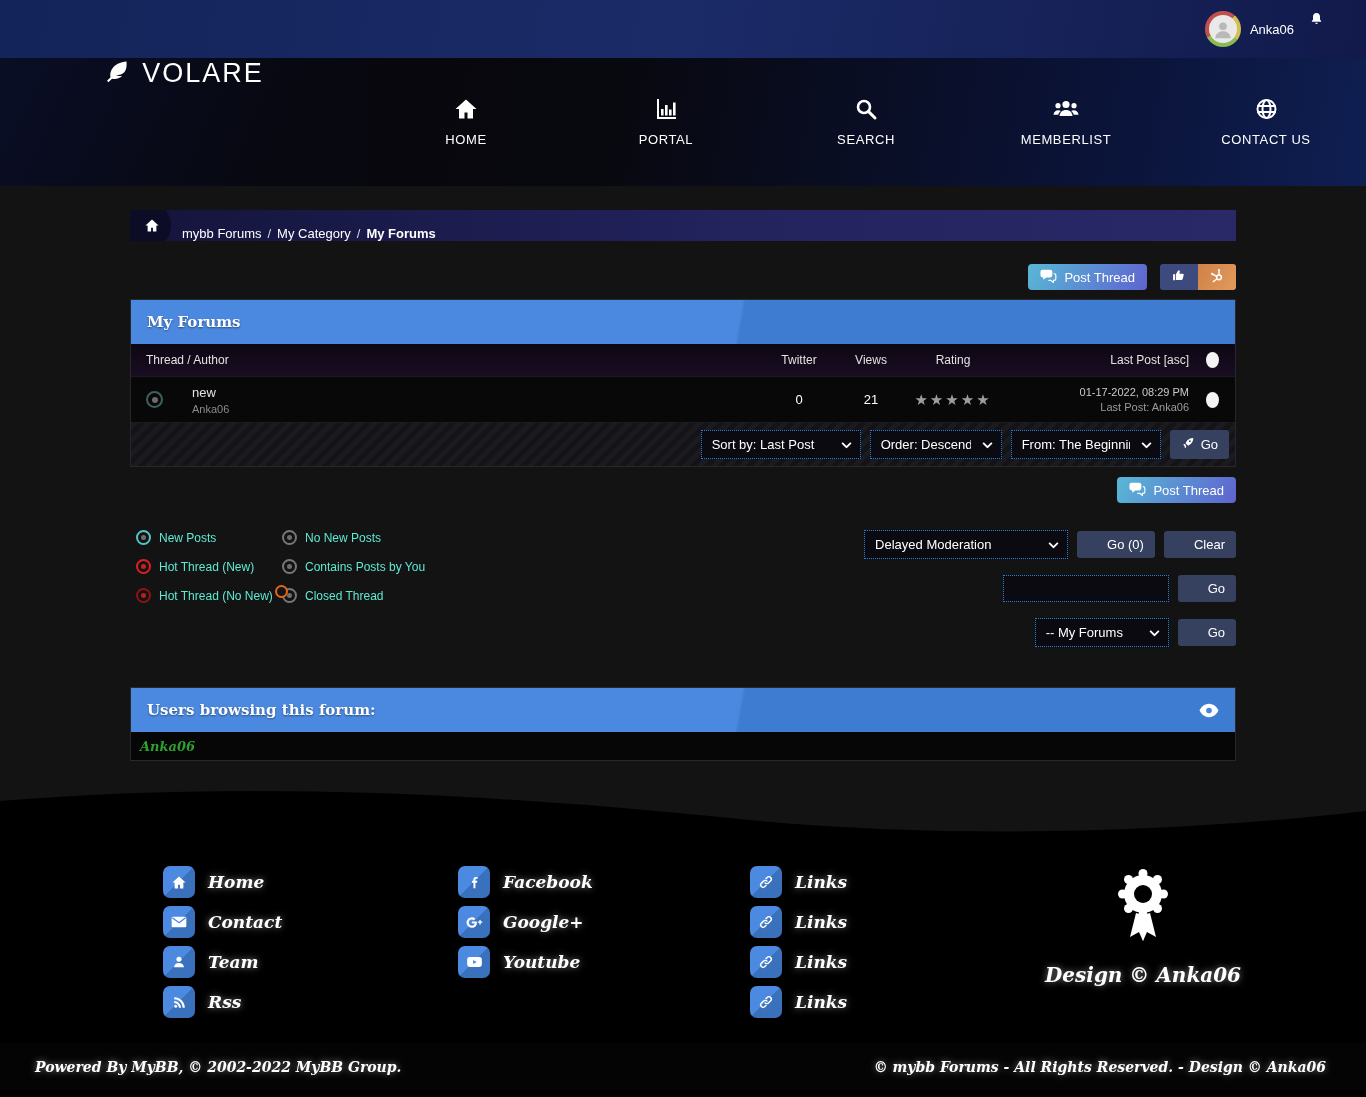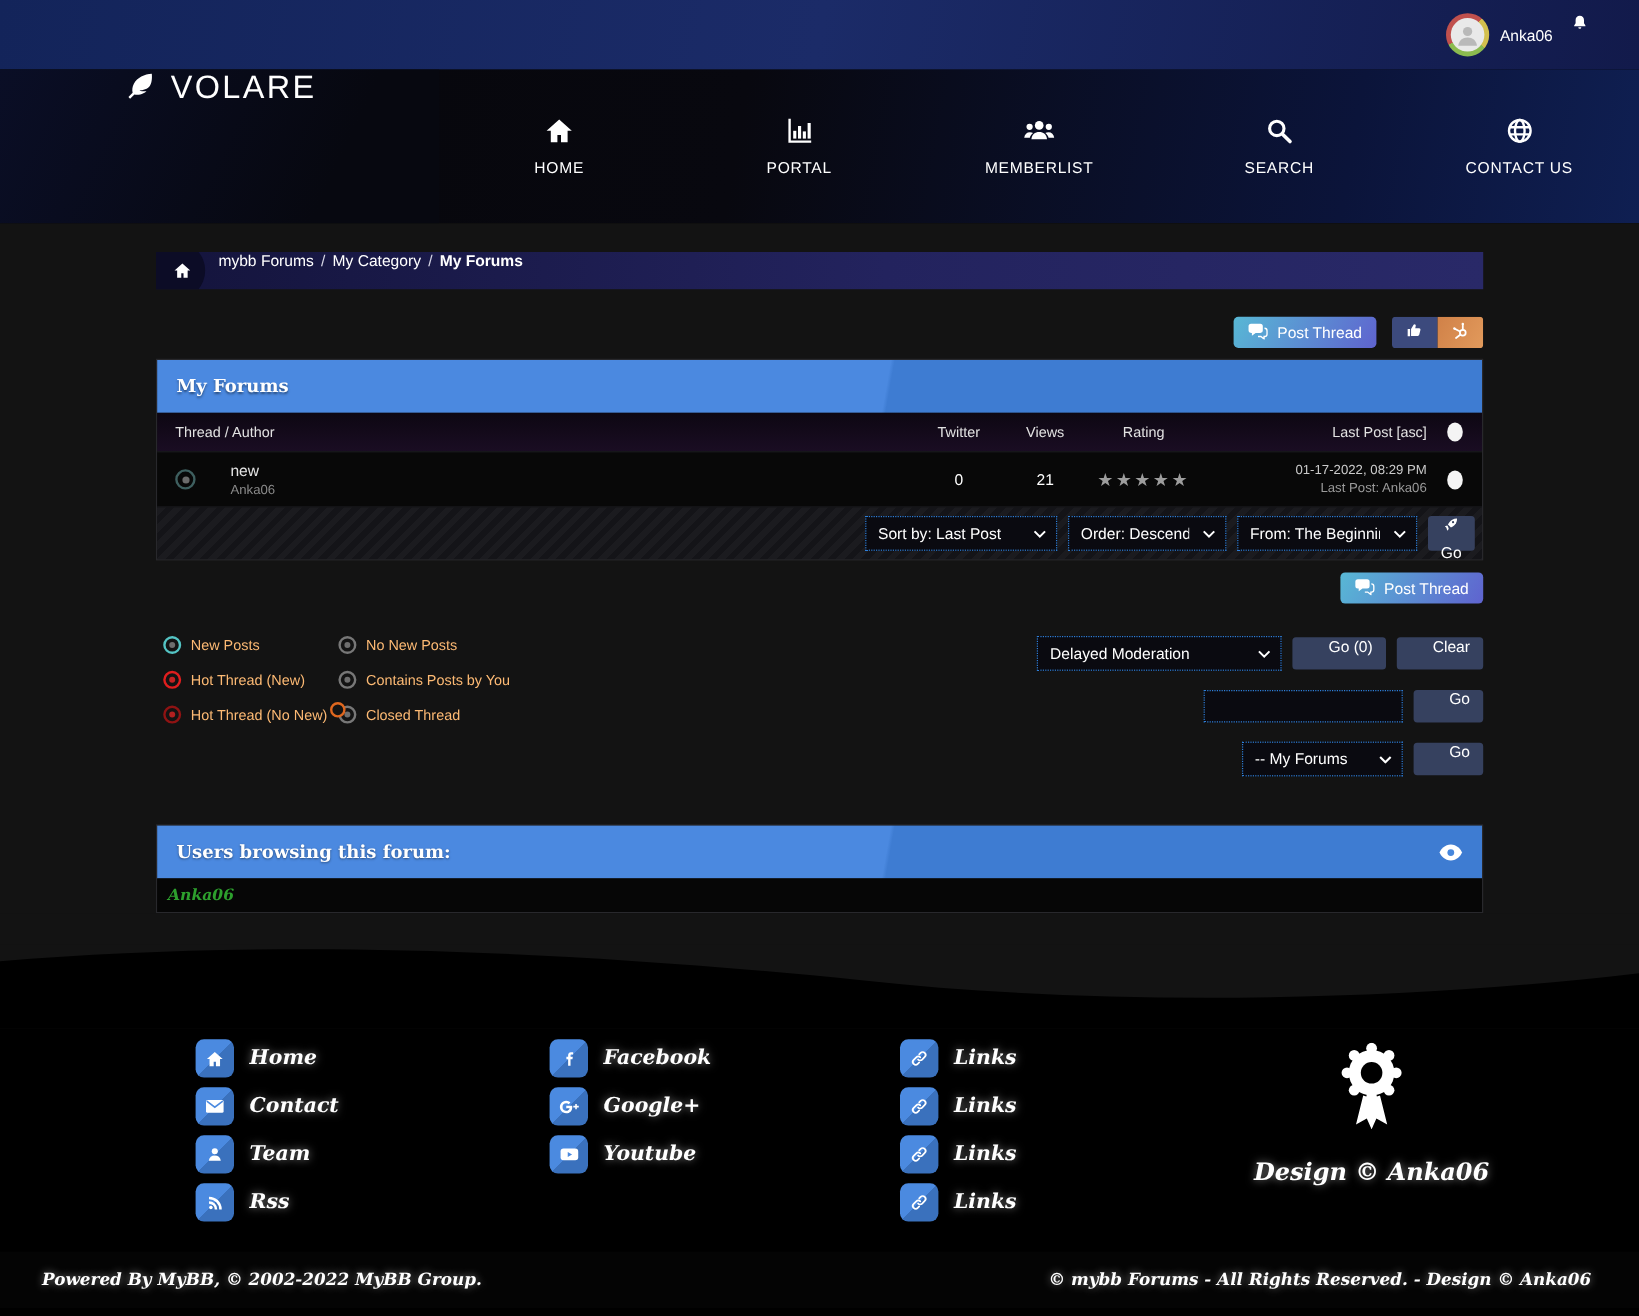--- a/index.html
+++ b/index.html
@@ -24,21 +24,21 @@
   .brand-text { font-size:27px; letter-spacing:2px; font-weight:400; }
   .navitems { flex:1; display:flex; }
   .navitem { flex:1; display:flex; flex-direction:column; align-items:center; justify-content:center; gap:11px;
              cursor:pointer; font-size:13px; letter-spacing:.6px; }
   .navitem svg { display:block; }
 
   
   .pagebg { background:#131313; padding-top:24px; }
   .content { width:1106px; margin:0 auto; }
 
-  .breadcrumb { position:relative; height:31px; overflow:hidden; display:flex; align-items:flex-start;
+  .breadcrumb { position:relative; height:31px; overflow:hidden; display:flex; align-items:flex-end;
                 background:linear-gradient(90deg,#14143c 0%,#23235e 55%,#292968 100%); font-size:13px; }
   .bc-home { position:absolute; left:-8px; top:-9px; width:49px; height:49px; border-radius:50%;
              background:#0c0c26; display:flex; align-items:center; justify-content:center; padding-left:10px; cursor:pointer; }
   .bc-items { margin-left:52px; display:flex; gap:6px; align-items:center; }
   .bc-link { cursor:pointer; }
   .bc-sep { color:#d7d7e6; }
   .bc-current { font-weight:bold; }
 
   .row-right { display:flex; justify-content:flex-end; align-items:center; }
   .mt23 { margin-top:23px; } .mt9 { margin-top:9px; } .mt10 { margin-top:10px; } .mt27 { margin-top:27px; }
@@ -80,26 +80,26 @@
   .lp-by { color:#9a9a9a; font-size:11px; margin-top:3px; }
 
   .sortbar { height:43px; display:flex; align-items:center; justify-content:flex-end; gap:9px; padding-right:6px;
              background:repeating-linear-gradient(135deg,#1b1b1f 0 5px,#141418 5px 10px); }
 
   .sel { position:relative; display:inline-block; }
   .sel select { appearance:none; -webkit-appearance:none; height:29px; background:#0a0a10; color:#fff;
                 border:1px dotted #2f7fd8; padding:0 30px 0 10px; font-size:13px; font-family:inherit; cursor:pointer; width:100%; }
   .sel .chev { position:absolute; right:9px; top:50%; transform:translateY(-50%); pointer-events:none; display:flex; }
   .btn-dark { height:29px; background:#36415f; color:#fff; border:none; border-radius:3px;
-              padding:0 11px; font-size:13px; cursor:pointer; display:inline-flex; align-items:center; gap:6px; font-family:inherit;flex-direction:column; }
+              padding:0 11px; font-size:13px; cursor:pointer; display:inline-flex; align-items:center; gap:6px; font-family:inherit; }
 
   
   .midzone { display:flex; justify-content:space-between; align-items:flex-start; }
   .legend { display:grid; grid-template-columns:146px auto; row-gap:14px; column-gap:0; padding-left:6px; }
-  .leg-item { display:flex; align-items:center; gap:8px; font-size:12px; color:#fdba74; }
+  .leg-item { display:flex; align-items:center; gap:8px; font-size:12px; color:#5eead4; }
   .lring { width:15px; height:15px; border-radius:50%; border:2px solid #777; flex:0 0 auto; position:relative;
            display:inline-flex; align-items:center; justify-content:center; }
   .lring::after { content:""; width:5px; height:5px; border-radius:50%; background:#6e6e6e; }
   .lring.teal { border-color:#54c4c4; }
   .lring.red { border-color:#e01e1e; } .lring.red::after { background:#c42222; }
   .lring.darkred { border-color:#8f1313; } .lring.darkred::after { background:#b32020; }
   .lring.closed::before { content:""; position:absolute; left:-9px; top:-5px; width:9px; height:9px;
                           border:2px solid #df671f; border-radius:50%; background:#131313; }
   .ctrl-col { display:flex; flex-direction:column; align-items:flex-end; gap:16px; }
   .ctrl-row { display:flex; gap:9px; align-items:center; }
@@ -181,39 +181,39 @@
             <rect x="7" y="12" width="2.6" height="6.5" fill="#fff"></rect>
             <rect x="11" y="8" width="2.6" height="10.5" fill="#fff"></rect>
             <rect x="15" y="12.5" width="2.6" height="6" fill="#fff"></rect>
             <rect x="19" y="5.5" width="2.6" height="13" fill="#fff"></rect>
           </svg>
         </span>
       <span>PORTAL</span>
     </div>
     <div class="navitem">
       <span>
+          <svg width="24" height="24" viewBox="0 0 24 24">
+            <circle cx="10" cy="10" r="6" fill="none" stroke="#fff" stroke-width="2.6"></circle>
+            <line x1="14.6" y1="14.6" x2="21" y2="21" stroke="#fff" stroke-width="3" stroke-linecap="round"></line>
+          </svg>
+        </span>
+      <span>SEARCH</span>
+    </div>
+    <div class="navitem">
+      <span>
           <svg width="30" height="24" viewBox="0 0 28 24">
             <circle cx="14" cy="7.5" r="3.6" fill="#fff"></circle>
             <path d="M7.5 19c.4-4 3-6 6.5-6s6.1 2 6.5 6z" fill="#fff"></path>
             <circle cx="6" cy="8.7" r="2.6" fill="#fff"></circle>
             <path d="M1.5 17.8c.3-3 2.2-4.6 4.8-4.6 1 0 1.9.25 2.6.7-1.4 1.1-2.3 2.4-2.7 3.9z" fill="#fff"></path>
             <circle cx="22" cy="8.7" r="2.6" fill="#fff"></circle>
             <path d="M26.5 17.8c-.3-3-2.2-4.6-4.8-4.6-1 0-1.9.25-2.6.7 1.4 1.1 2.3 2.4 2.7 3.9z" fill="#fff"></path>
           </svg>
         </span>
       <span>MEMBERLIST</span>
-    </div>
-    <div class="navitem">
-      <span>
-          <svg width="24" height="24" viewBox="0 0 24 24">
-            <circle cx="10" cy="10" r="6" fill="none" stroke="#fff" stroke-width="2.6"></circle>
-            <line x1="14.6" y1="14.6" x2="21" y2="21" stroke="#fff" stroke-width="3" stroke-linecap="round"></line>
-          </svg>
-        </span>
-      <span>SEARCH</span>
     </div>
     <div class="navitem">
       <span>
           <svg width="25" height="24" viewBox="0 0 24 24">
             <circle cx="12" cy="12" r="9" fill="none" stroke="#fff" stroke-width="2"></circle>
             <ellipse cx="12" cy="12" rx="4" ry="9" fill="none" stroke="#fff" stroke-width="2"></ellipse>
             <line x1="3" y1="9" x2="21" y2="9" stroke="#fff" stroke-width="2"></line>
             <line x1="3" y1="15" x2="21" y2="15" stroke="#fff" stroke-width="2"></line>
           </svg>
         </span>

